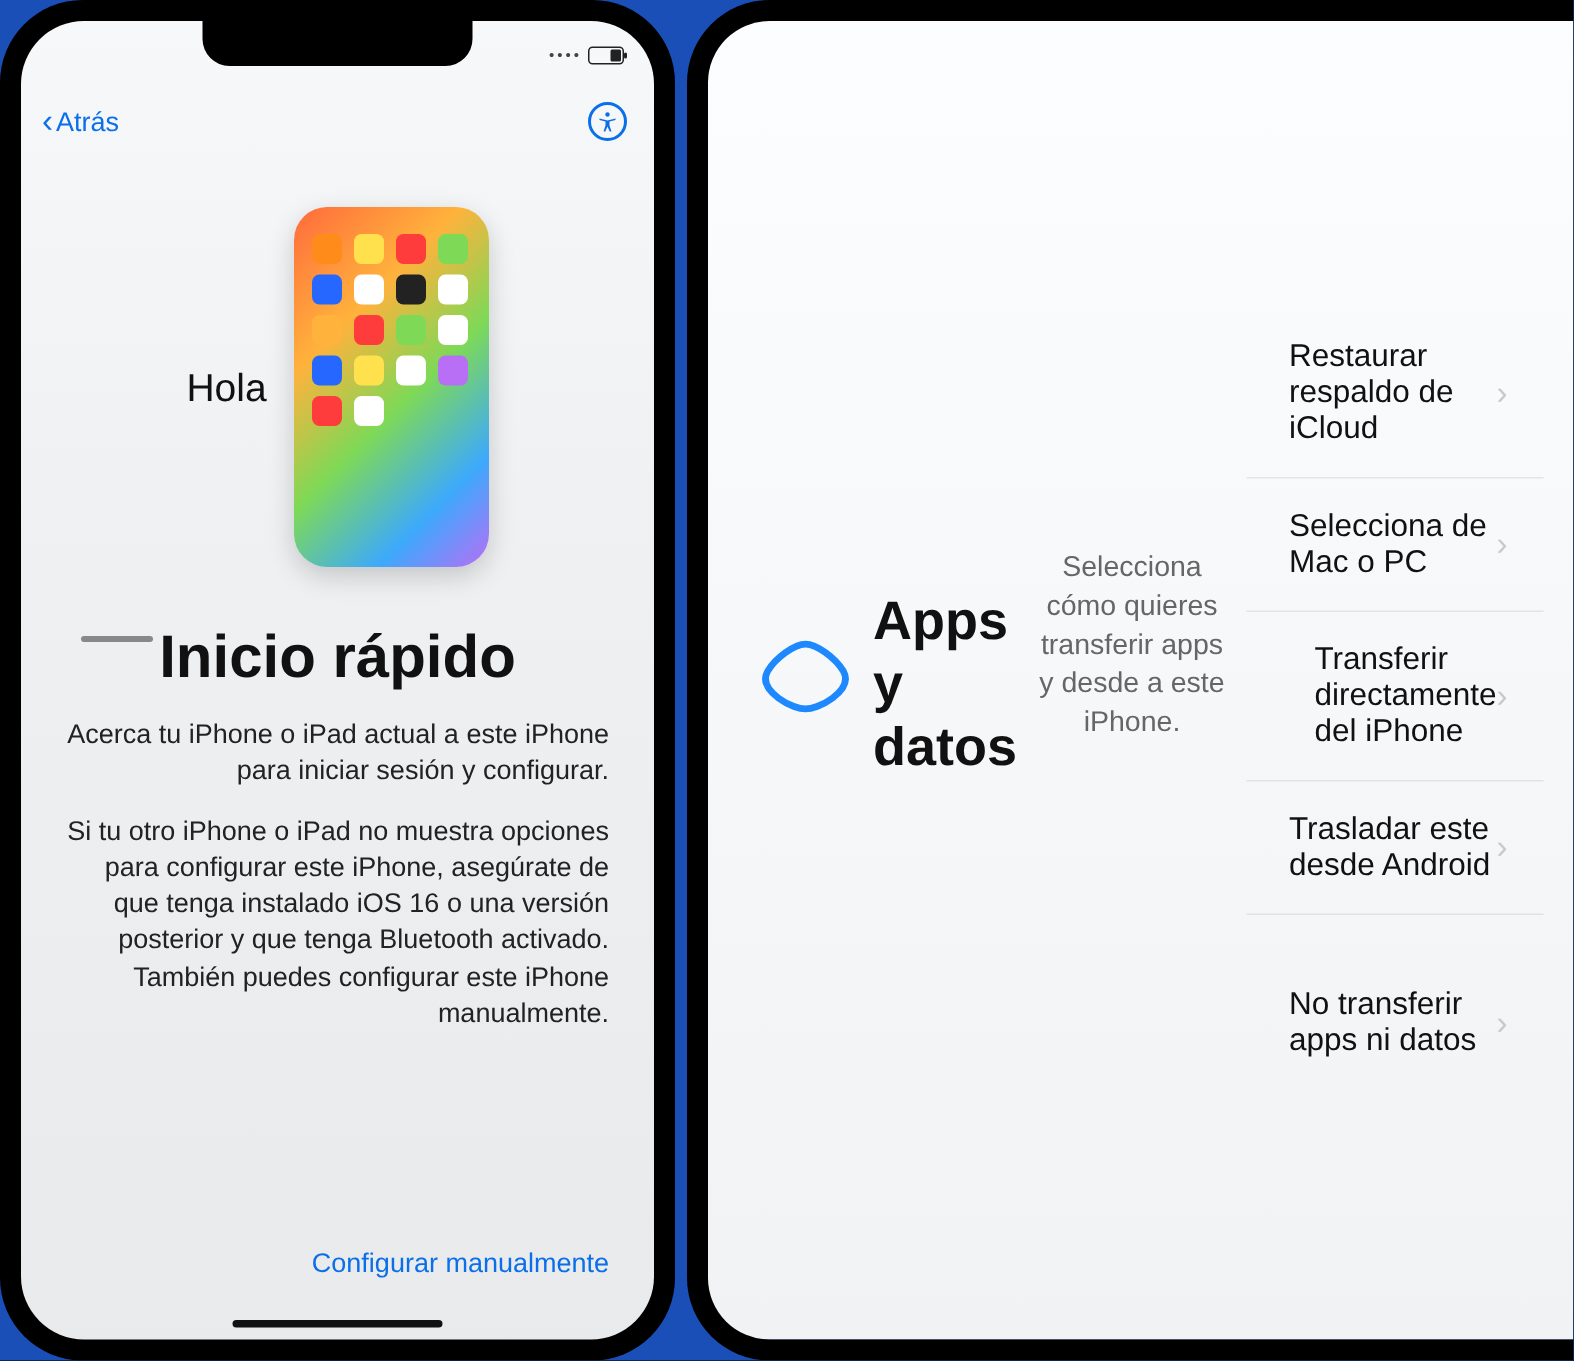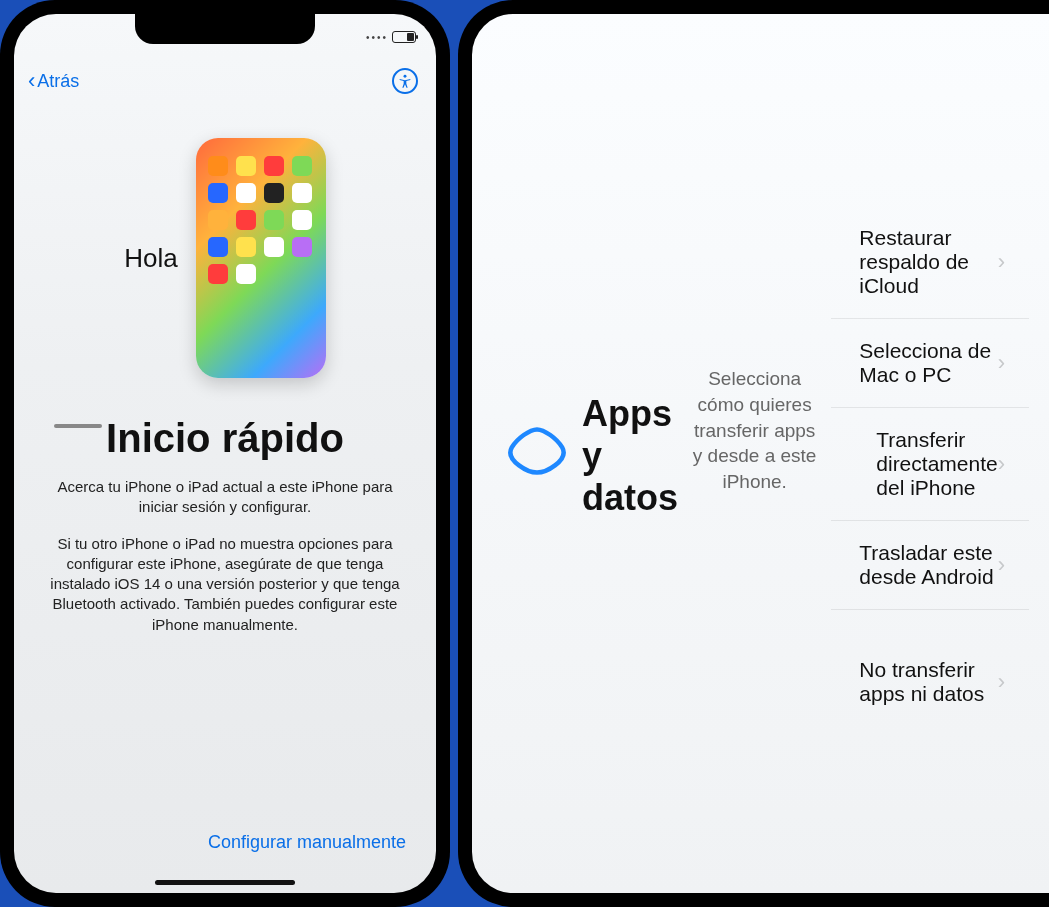--- a/index.html
+++ b/index.html
@@ -127,21 +127,21 @@
     padding: 18px 30px 10px 30px;
     text-align: center;
     display: flex;
     flex-direction: column;
   }
   .qs-title {
     font-size: 40px; font-weight: 700; color: #111;
     margin-bottom: 16px;
   }
   .qs-p1, .qs-p2 {
-    font-size: 15px; color: #222; line-height: 1.35;
+    font-size: 18px; color: #222; line-height: 1.35; text-align: right;
   }
   .qs-p1 { margin-bottom: 16px; }
   .manual {
     margin-top: auto;
     padding: 18px 0 30px 0;
     text-align: right;
     font-size: 18px;
     color: #0a6fe8;
     font-weight: 400;
   }
@@ -254,21 +254,21 @@
             <span style="background: rgb(255, 60, 60);"></span>
             <span style="background: rgb(255, 255, 255);"></span>
           </div>
       </div>
       <div class="swipe-line"></div>
     </div>
 
     <div class="info-panel">
       <div class="qs-title">Inicio rápido</div>
       <div class="qs-p1">Acerca tu iPhone o iPad actual a este iPhone para iniciar sesión y configurar.</div>
-      <div class="qs-p2">Si tu otro iPhone o iPad no muestra opciones para configurar este iPhone, asegúrate de que tenga instalado iOS 14 o una versión posterior y que tenga Bluetooth activado. También puedes configurar este iPhone manualmente.</div>
+      <div class="qs-p2">Si tu otro iPhone o iPad no muestra opciones para configurar este iPhone, asegúrate de que tenga instalado iOS 16 o una versión posterior y que tenga Bluetooth activado. También puedes configurar este iPhone manualmente.</div>
       <div class="manual">Configurar manualmente</div>
     </div>
 
     <div class="home-indicator"></div>
   </div>
 </div>
 
 <div class="right-screen">
   <div class="right-inner">
     <div class="diamond-icon">

